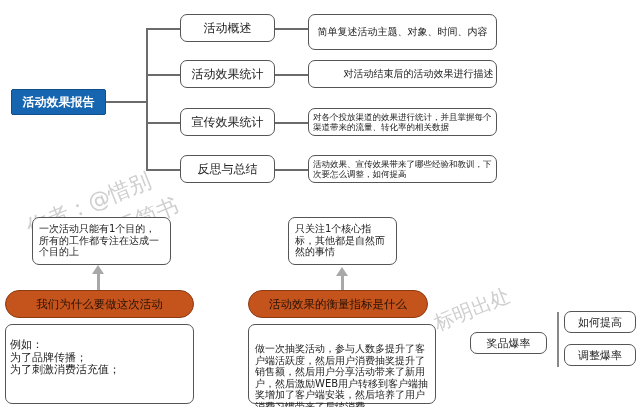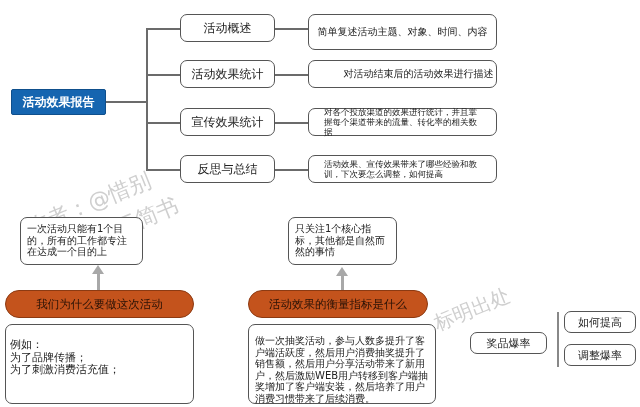--- a/index.html
+++ b/index.html
@@ -17,21 +17,21 @@
     text-align: right; color: #222;
   }
   .root {
     position: absolute; left: 11px; top: 89px; width: 95px; height: 26px;
     background: #1565b0; border: 1.5px solid #0f4f8c; border-radius: 2px;
     color: #fff; font-size: 12px; font-weight: bold;
     display: flex; align-items: center; justify-content: center; box-sizing: border-box;
   }
   .l1 { font-size: 12px; }
   .desc { font-size: 10px; }
-  .desc.small { font-size: 8.5px; line-height: 10px; text-align: left; justify-content: flex-start; padding: 0 15px; }
+  .desc.small { font-size: 8.5px; line-height: 10px; text-align: left; justify-content: flex-start; padding: 0 4px; }
   .note { font-size: 10px; line-height: 11.5px; text-align: left; align-items: flex-start; justify-content: flex-start; padding: 5px 6px; }
   .orange {
     position: absolute; box-sizing: border-box; background: #c4531c;
     border: 1.5px solid #8c3a12; border-radius: 14px; color: #2a1206;
     font-size: 11.5px; display: flex; align-items: center; justify-content: center;
   }
   .arrow-shaft { position: absolute; width: 3px; background: #a8a8a8; }
   .arrow-head {
     position: absolute; width: 0; height: 0;
     border-left: 6px solid transparent; border-right: 6px solid transparent;
@@ -65,32 +65,32 @@
 <div class="box l1" style="left:180px; top:14px; width:95px; height:28px;">活动概述</div>
 <div class="box l1" style="left:180px; top:60px; width:95px; height:28px;">活动效果统计</div>
 <div class="box l1" style="left:180px; top:108px; width:95px; height:28px;">宣传效果统计</div>
 <div class="box l1" style="left:180px; top:155px; width:95px; height:28px;">反思与总结</div>
 
 <div class="box desc" style="left:308px; top:14px; width:189px; height:36px;">简单复述活动主题、对象、时间、内容</div>
 <div class="box desc" style="left:308px; top:60px; width:189px; height:28px;padding-left:32px;">对活动结束后的活动效果进行描述</div>
 <div class="box desc small" style="left:308px; top:108px; width:189px; height:28px;">对各个投放渠道的效果进行统计，并且掌握每个渠道带来的流量、转化率的相关数据</div>
 <div class="box desc small" style="left:308px; top:155px; width:189px; height:28px;">活动效果、宣传效果带来了哪些经验和教训，下次要怎么调整，如何提高</div>
 
-<div class="box note" style="left:20px; top:217px; width:123px; height:48px;">一次活动只能有1个目的，所有的工作都专注在达成一个目的上</div>
+<div class="box note" style="left:32px; top:217px; width:139px; height:48px;">一次活动只能有1个目的，所有的工作都专注在达成一个目的上</div>
 <div class="arrow-head" style="left:92px; top:265px;"></div>
 <div class="arrow-shaft" style="left:96.5px; top:273px; height:18px;"></div>
 <div class="orange" style="left:5px; top:290px; width:189px; height:28px;">我们为什么要做这次活动</div>
 <div class="box note" style="left:5px; top:324px; width:189px; height:80px; font-size:11px; line-height:12.5px; padding:14px 4px 4px 4px; flex-direction:column;">
   <span>例如：</span>
   <span>为了品牌传播；</span>
   <span>为了刺激消费活充值；</span>
 </div>
 
 <div class="box note" style="left:288px; top:217px; width:109px; height:48px;">只关注1个核心指标，其他都是自然而然的事情</div>
 <div class="arrow-head" style="left:336px; top:267px;"></div>
 <div class="arrow-shaft" style="left:340.5px; top:275px; height:16px;"></div>
 <div class="orange" style="left:248px; top:290px; width:180px; height:28px;">活动效果的衡量指标是什么</div>
-<div class="box note" style="left:248px; top:324px; width:188px; height:80px; font-size:10px; line-height:11.5px; padding:10px 6px;">做一次抽奖活动，参与人数多提升了客户端活跃度，然后用户消费抽奖提升了销售额，然后用户分享活动带来了新用户，然后激励WEB用户转移到客户端抽奖增加了客户端安装，然后培养了用户消费习惯带来了后续消费。</div>
+<div class="box note" style="left:248px; top:324px; width:188px; height:80px; font-size:10px; line-height:11.5px; padding:18px 6px;">做一次抽奖活动，参与人数多提升了客户端活跃度，然后用户消费抽奖提升了销售额，然后用户分享活动带来了新用户，然后激励WEB用户转移到客户端抽奖增加了客户端安装，然后培养了用户消费习惯带来了后续消费。</div>
 
 <div class="box" style="left:470px; top:332px; width:77px; height:22px; font-size:11px;">奖品爆率</div>
 <div class="line" style="left:557px; top:312px; width:1.5px; height:55px; background:#888;"></div>
 <div class="box" style="left:564px; top:311px; width:72px; height:22px; font-size:11px;">如何提高</div>
 <div class="box" style="left:564px; top:344px; width:72px; height:22px; font-size:11px;">调整爆率</div>
 
 </body></html>

